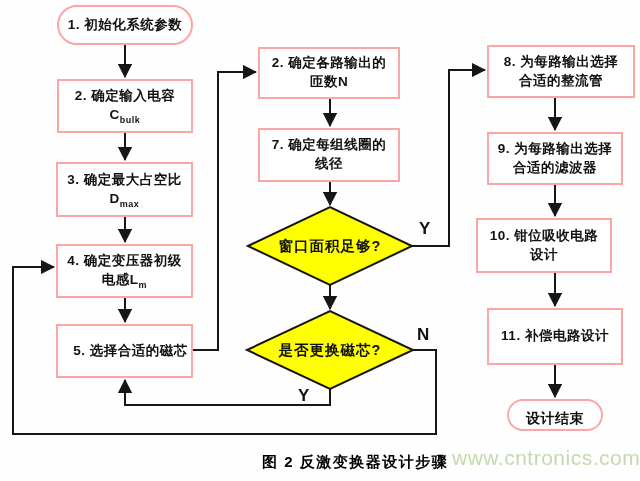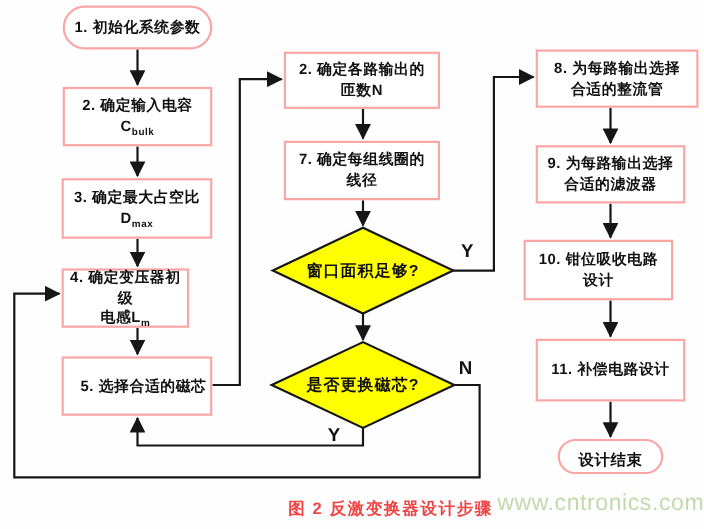--- a/index.html
+++ b/index.html
@@ -19,21 +19,21 @@
   .node sub{font-size:9px;font-weight:bold;line-height:1;}
   .dlabel{
     position:absolute;z-index:3;font-weight:bold;font-size:14.5px;letter-spacing:1px;
     transform:translate(-50%,-50%);white-space:nowrap;text-align:center;
   }
   .branch{
     position:absolute;z-index:3;font-weight:bold;font-size:17px;line-height:1;
   }
   .caption{
     position:absolute;z-index:2;font-weight:bold;font-size:15px;letter-spacing:1.5px;
-    color:#ef4444;white-space:nowrap;
+    color:#000000;white-space:nowrap;
   }
   .watermark{
     position:absolute;z-index:2;font-size:21px;color:#c4d9ad;letter-spacing:0.5px;
     white-space:nowrap;font-weight:normal;
   }
 </style>
 </head>
 <body>
 
 <div id="canvas">
@@ -72,21 +72,21 @@
   <div class="node" style="left:57px;top:79px;width:136px;height:54px;">
     <span>2. 确定输入电容</span>
     <span><span>C</span><sub>bulk</sub></span>
   </div>
 
   <div class="node" style="left:56px;top:162px;width:137px;height:55px;">
     <span>3. 确定最大占空比</span>
     <span><span>D</span><sub>max</sub></span>
   </div>
 
-  <div class="node" style="left:56px;top:244px;width:116px;height:54px;">
+  <div class="node" style="left:56px;top:244px;width:137px;height:54px;">
     <span>4. 确定变压器初级</span>
     <span><span>电感</span><span>L</span><sub>m</sub></span>
   </div>
 
   <div class="node" style="left:56px;top:324px;width:137px;height:54px;padding-left:12px;">
     <span>5. 选择合适的磁芯</span>
   </div>
 
   <div class="node" style="left:258px;top:47px;width:142px;height:52px;">
     <span>2. 确定各路输出的</span>

